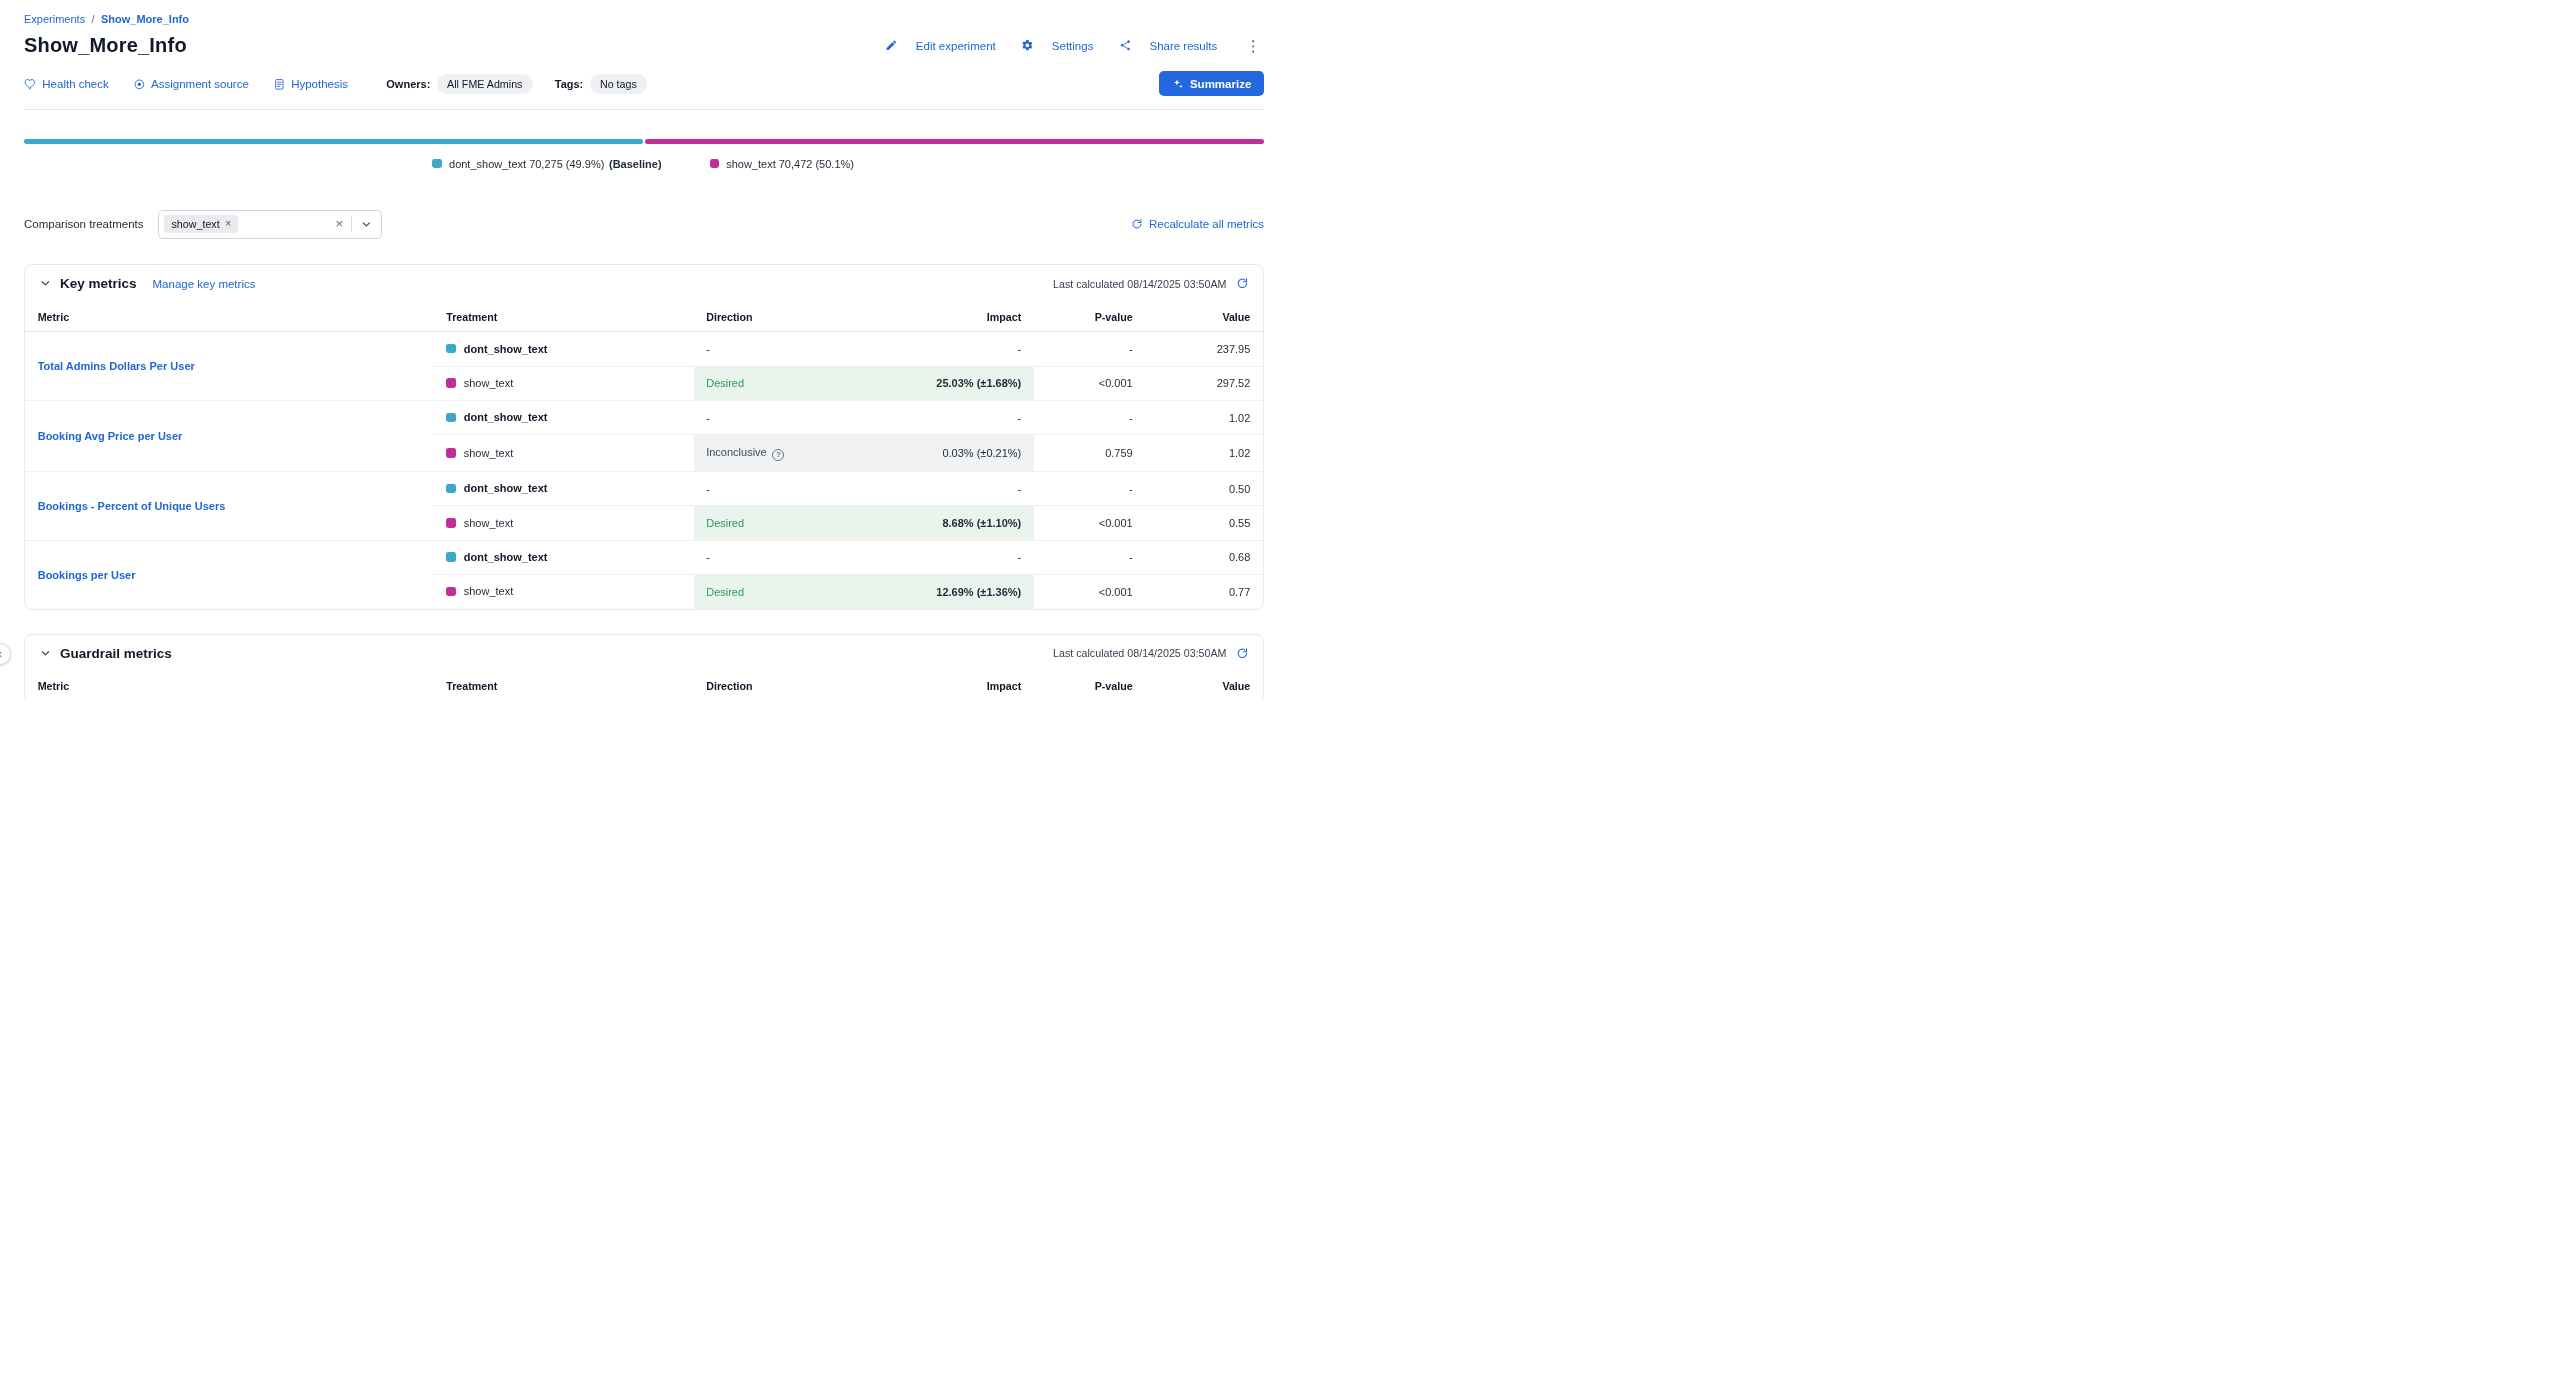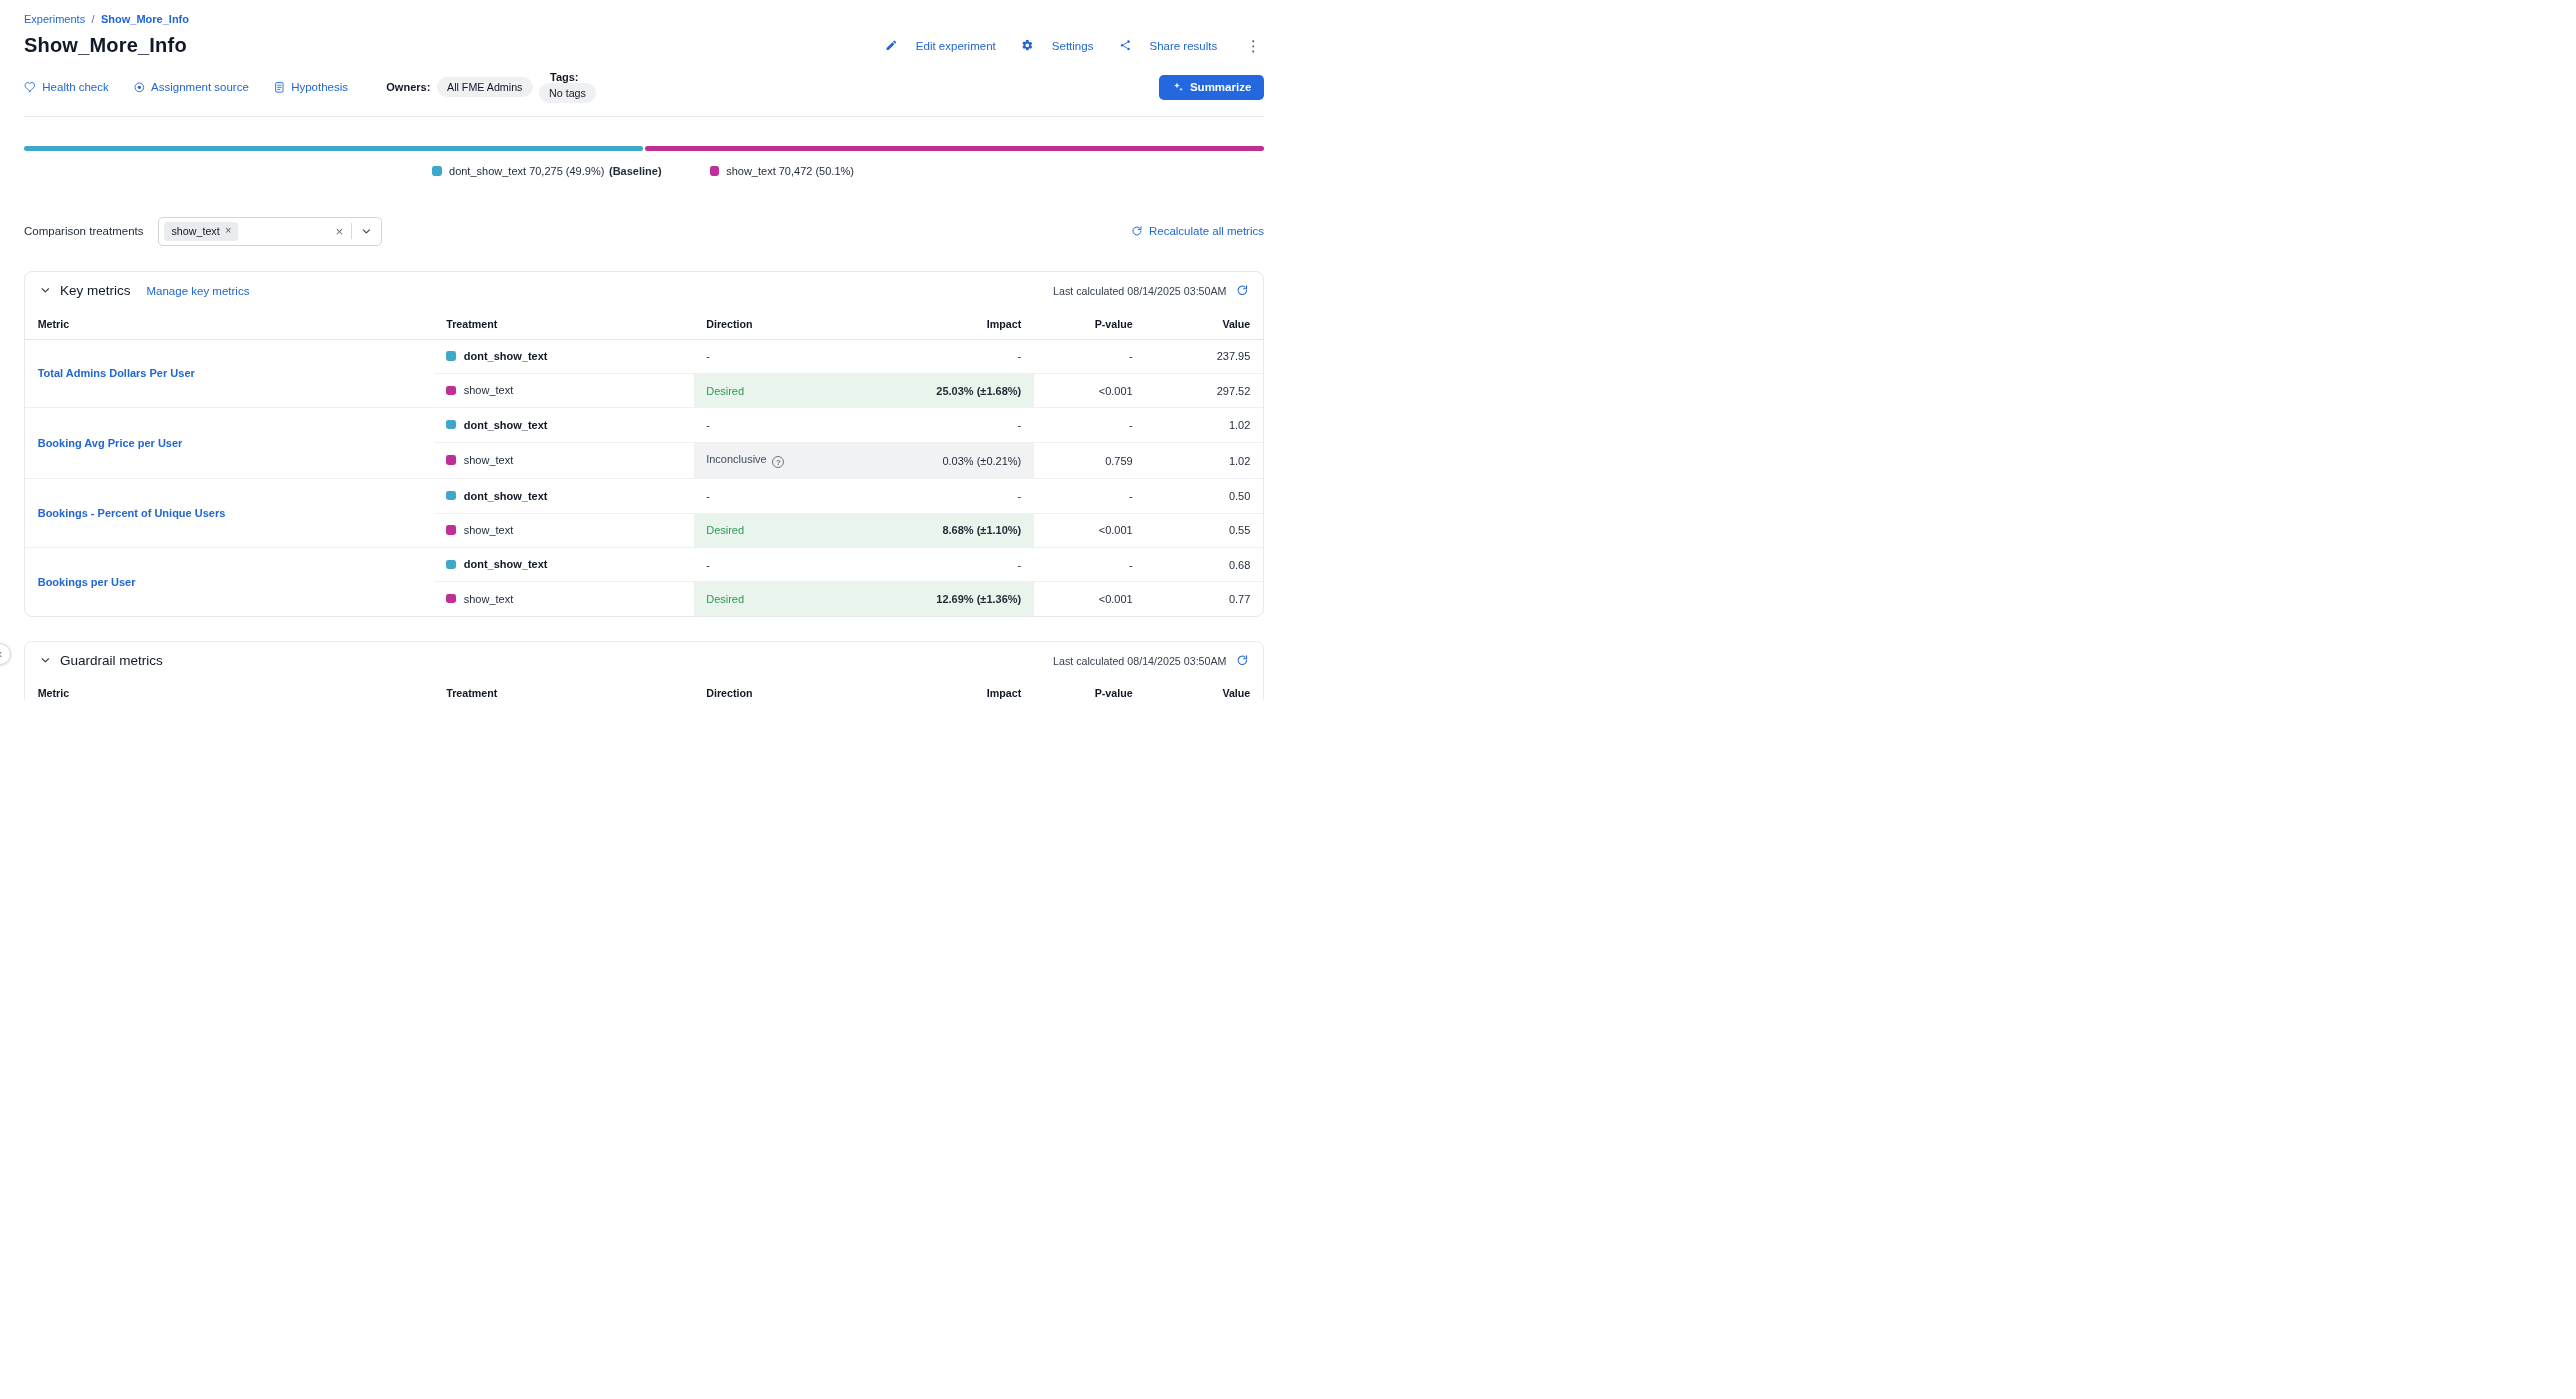--- a/index.html
+++ b/index.html
@@ -25,21 +25,21 @@
   .page-title { font-size: 20px; font-weight: 700; color: #111827; letter-spacing: 0.2px; }
   .title-actions { display: flex; align-items: center; gap: 25.4px; }
   .action-link { display: flex; align-items: center; gap: 18px; font-size: 11.5px; font-weight: 500; color: #2166d3; cursor: pointer; }
   .kebab { font-size: 15px; color: #4b5563; padding: 0 3.2px; cursor: pointer; line-height: 1; }
 
   
   .toolbar { margin-top: 14.3px; display: flex; align-items: center; }
   .tool-link { display: flex; align-items: center; gap: 5.6px; font-size: 11.5px; font-weight: 500; color: #2166d3; cursor: pointer; margin-right: 24px; }
   .meta-label { font-size: 11px; font-weight: 700; color: #111827; margin-right: 6.4px; }
   .owners-group { margin-left: 14.3px; display: flex; align-items: center; }
-  .tags-group { margin-left: 6px; display: flex; align-items: center; flex-direction: column; }
+  .tags-group { margin-left: 22px; display: flex; align-items: center; }
   .chip { background: #eef0f2; color: #111827; font-size: 10.7px; padding: 4px 10.3px; border-radius: 11px; white-space: nowrap; }
   .summarize-btn {
     margin-left: auto; display: flex; align-items: center; gap: 6.4px;
     background: #2468e0; color: #fff; font-size: 11.5px; font-weight: 600;
     padding: 6.4px 12.7px; border-radius: 4.8px; border: none; cursor: pointer;
     font-family: "Liberation Sans", sans-serif;
   }
 
   .divider { border-bottom: 0.8px solid #e5e7eb; margin-top: 12.7px; }
 
@@ -75,21 +75,21 @@
   .select-controls { margin-left: auto; display: flex; align-items: center; height: 100%; }
   .select-clear { color: #6b7280; font-size: 13.5px; padding: 0 8px; cursor: pointer; line-height: 1; }
   .select-sep { width: 0.8px; height: 16px; background: #d6dade; }
   .select-caret { padding: 0 8px; color: #374151; cursor: pointer; display: flex; align-items: center; }
   .recalc { margin-left: auto; display: flex; align-items: center; gap: 6.4px; font-size: 11.5px; font-weight: 500; color: #2166d3; cursor: pointer; }
 
   
   .card { border: 0.8px solid #e7e9ec; border-radius: 8px; margin-top: 25.4px; background: #fff; overflow: hidden; }
   .card-head { display: flex; align-items: center; padding: 11px 14.3px; }
   .card-caret { color: #374151; display: flex; align-items: center; cursor: pointer; margin-right: 8px; }
-  .card-title { font-size: 13.5px; font-weight: 400; color: #111827; }
+  .card-title { font-size: 13.5px; font-weight: 700; color: #111827; }
   .manage-link { margin-left: 16px; font-size: 11.5px; font-weight: 500; color: #2166d3; cursor: pointer; }
   .card-head-right { margin-left: auto; display: flex; align-items: flex-end; gap: 9.5px; }
   .last-calc { font-size: 10.7px; color: #374151; }
   .refresh-btn { color: #2166d3; cursor: pointer; display: flex; align-items: center; }
 
   table.metrics { width: 100%; border-collapse: collapse; font-size: 11px; }
   table.metrics th {
     text-align: left; font-size: 10.7px; font-weight: 700; color: #111827;
     padding: 8.7px 12.7px; border-bottom: 0.8px solid #e5e7eb; white-space: nowrap;
   }

